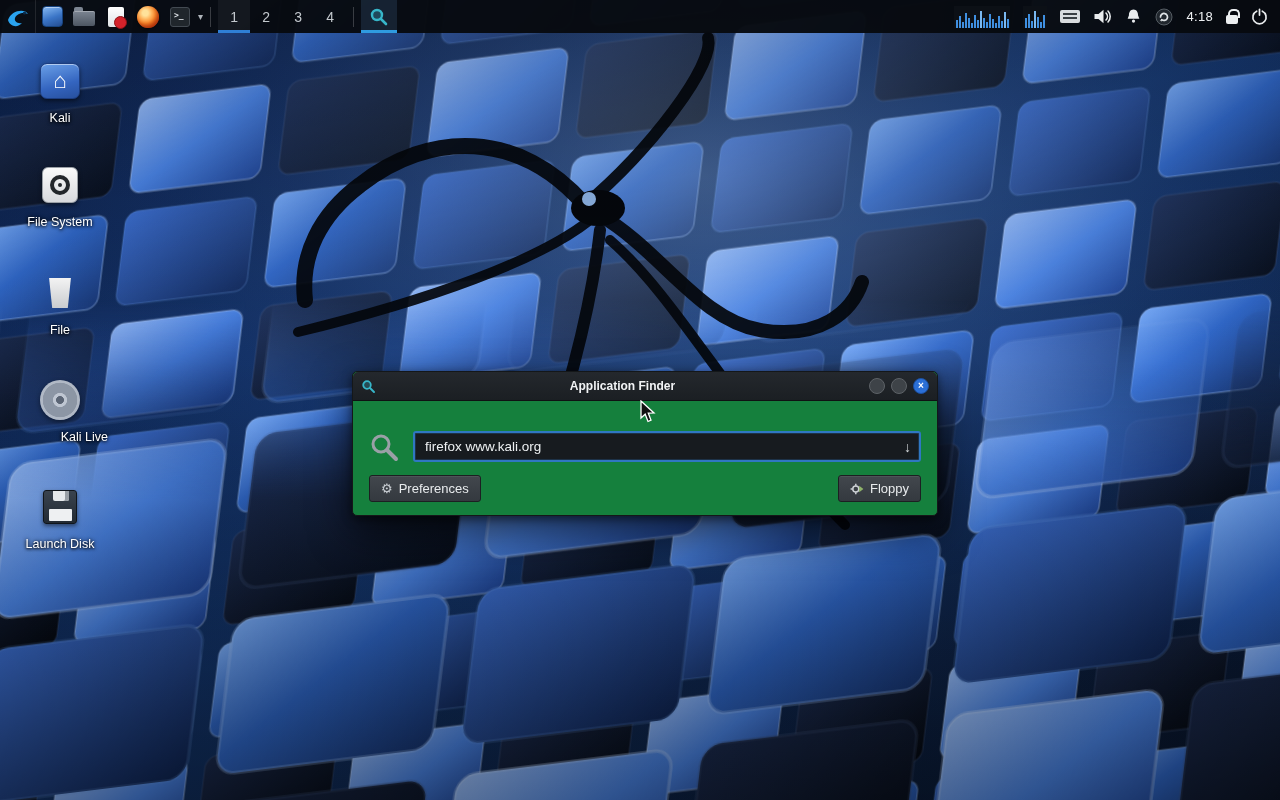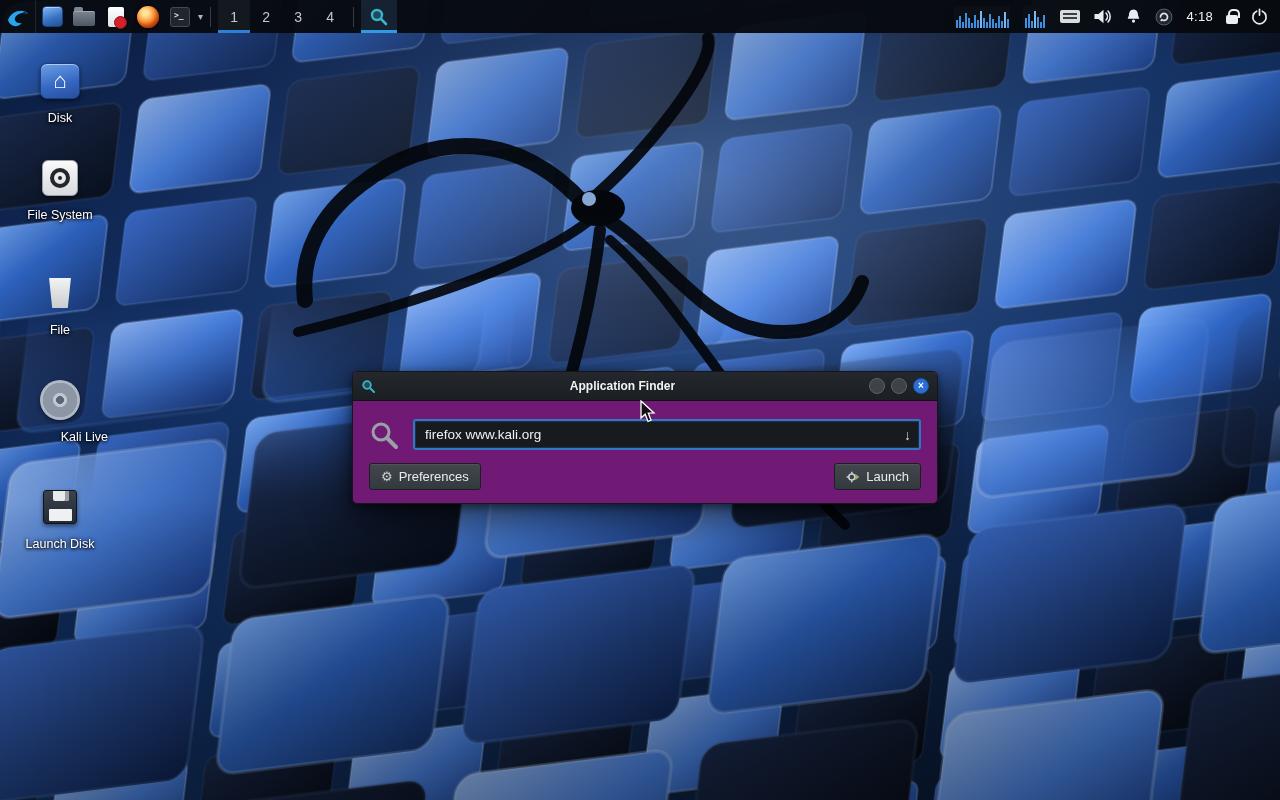--- a/index.html
+++ b/index.html
@@ -75,30 +75,30 @@
     box-shadow:0 2px 5px rgba(0,0,0,.55); }
   .ic-floppy { width:34px; height:34px; border-radius:3px; background:linear-gradient(#3a434e,#222a33);
     position:relative; box-shadow:0 2px 4px rgba(0,0,0,.5); border:1px solid #10151b; }
   .ic-floppy::before { content:""; position:absolute; top:0; left:9px; width:16px; height:10px;
     background:#e7eaec; border-radius:0 0 2px 2px; box-shadow:inset -4px 0 0 #9aa0a6; }
   .ic-floppy::after { content:""; position:absolute; bottom:2px; left:5px; width:23px; height:12px;
     background:#eef0f2; border-radius:1px; }
 
   
   .dialog { position:absolute; left:352px; top:371px; width:586px; z-index:40;
-    background:#701a75; border:1px solid #141719; border-radius:5px;
+    background:#15803d; border:1px solid #141719; border-radius:5px;
     box-shadow:0 16px 40px rgba(0,0,0,.6), 0 3px 10px rgba(0,0,0,.5); }
   .titlebar { height:29px; display:flex; align-items:center; padding:0 8px; gap:6px;
     background:linear-gradient(#24282d,#1b1f23); border-bottom:1px solid #0f1113; border-radius:5px 5px 0 0; }
   .title { flex:1; text-align:center; font-size:12px; font-weight:bold; color:#f1f3f5; }
   .wbtn { width:16px; height:16px; border-radius:50%; display:flex; align-items:center; justify-content:center; }
   .wbtn.plain { background:#3e4348; border:1px solid #5d6artefact; }
   .wbtn.plain { background:#3e4348; border:1px solid #5d6267; }
   .wbtn.close { background:#2b6fd6; border:1px solid #1c4f9f; color:#fff; font-size:10px; font-weight:bold; line-height:1; }
-  .dbody { padding:18px 16px 13px; }
+  .dbody { padding:30px 16px 13px; }
   .search-row { display:flex; align-items:center; gap:14px; position:relative; }
   .search-input { flex:1; height:31px; background:#171b1f; border:2px solid #2f77c2; border-radius:3px;
     color:#edf0f2; font-size:13.5px; font-family:"Liberation Sans", sans-serif; padding:0 28px 0 10px; outline:none;
     box-shadow:0 0 0 1px rgba(47,119,194,.25) inset; }
   .drop-arrow { position:absolute; right:10px; top:50%; transform:translateY(-52%);
     color:#d4d8db; font-size:14px; pointer-events:none; }
   .btn-row { display:flex; justify-content:space-between; margin-top:13px; }
   .btn { display:inline-flex; align-items:center; gap:6px; height:27px; padding:0 11px;
     background:linear-gradient(#42474d,#34393f); border:1px solid #1c1f22; border-radius:3px;
     color:#e8ebed; font-size:13px; box-shadow:inset 0 1px 0 rgba(255,255,255,.07); }
@@ -296,23 +296,23 @@
       <path d="M6 3.4 a7 7 0 1 0 6 0" stroke="#e9ecee" stroke-width="1.8" fill="none" stroke-linecap="round"></path>
       <line x1="9" y1="1.5" x2="9" y2="7.5" stroke="#e9ecee" stroke-width="1.8" stroke-linecap="round"></line>
     </svg>
   </div>
 </div>
 
 <div class="dicon" style="top:58px;">
   <div class="box">
       <span class="ic-home"><span>⌂</span></span>
     </div>
-  <div class="lbl">Disk</div>
-</div>
-<div class="dicon" style="top:155px;">
+  <div class="lbl">Kali</div>
+</div>
+<div class="dicon" style="top:162px;">
   <div class="box">
       <span class="ic-drive">
         <i></i>
       </span>
     </div>
   <div class="lbl">File System</div>
 </div>
 <div class="dicon" style="top:270px;">
   <div class="box">
       <span class="ic-trash"></span>
@@ -358,21 +358,21 @@
       <button class="btn">
         <span class="g">⚙</span>
         <span>Preferences</span>
       </button>
       <button class="btn">
         <svg width="14" height="14" viewBox="0 0 14 14">
           <circle cx="5.8" cy="7" r="3" fill="none" stroke="#cfd3d7" stroke-width="1.5"></circle>
           <path d="M5.8 1.8 v2 M5.8 10.2 v2 M0.6 7 h2 M9 7 h1.4" stroke="#cfd3d7" stroke-width="1.5"></path>
           <path d="M9.2 3.8 L13.4 7 L9.2 10.2 Z" fill="#8fb36a"></path>
         </svg>
-        <span>Launch</span>
+        <span>Floppy</span>
       </button>
     </div>
   </div>
 </div>
 
 <svg class="cursor" width="20" height="24" viewBox="0 0 20 24">
   <path d="M3 1 L3 18 L7.2 14.2 L10 21.5 L13 20.2 L10.3 13.2 L16 13 Z" fill="#111" stroke="#fff" stroke-width="1.3"></path>
 </svg>
 
 </body></html>

